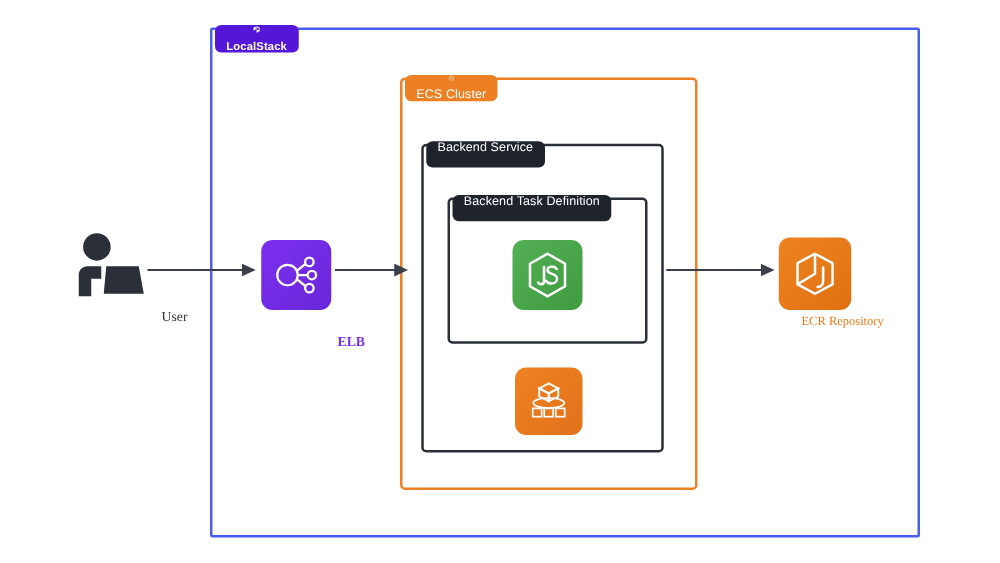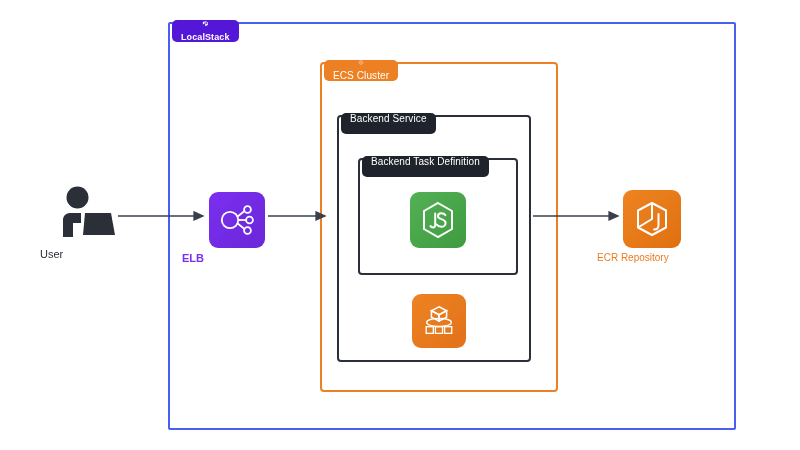--- a/index.html
+++ b/index.html
@@ -130,31 +130,32 @@
   .tile-ecr {
     left: 623px; top: 190px;
     width: 58px; height: 58px;
     background: #ec7b1d;
     background: linear-gradient(135deg, #ee8322 0%, #e0700f 100%);
   }
 
   
   .node-label {
     position: absolute;
-    text-align: left;
+    text-align: right;
     font-size: 11px;
     white-space: nowrap;
+    font-family: Liberation Serif, serif;
   }
   .label-user {
     left: 40px; top: 248px;
     width: 110px;
     color: #2b2f38;
   }
   .label-elb {
-    left: 182px; top: 252px;
+    left: 182px; top: 268px;
     width: 110px;
     color: #7b2ff0;
     font-weight: bold;
   }
   .label-nodecontainer {
     left: 368px; top: 248px;
     width: 140px;
     color: #5cb85c;
     font-size: 10px;
   }

